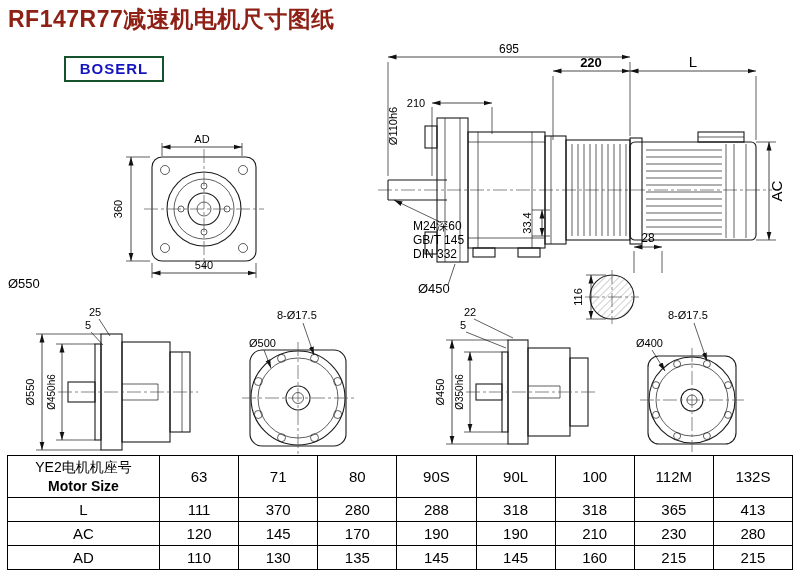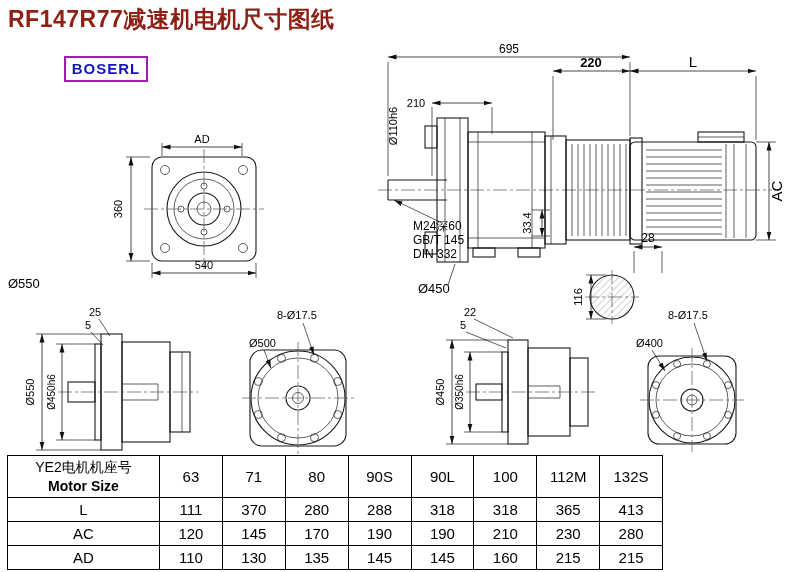--- a/index.html
+++ b/index.html
@@ -1,37 +1,37 @@
 <!DOCTYPE html>
 <html><head>
 <meta charset="utf-8">
 <style>
   * { margin:0; padding:0; box-sizing:border-box; }
   html,body { background:#fff; }
   body { width:800px; height:572px; font-family:"Liberation Sans", sans-serif; }
   .page { position:relative; width:800px; height:572px; background:#fff; overflow:hidden;padding-left:44px; }
   .title { position:absolute; left:8px; top:4px; font-size:23px; font-weight:bold; color:#8e2015; letter-spacing:0.5px; }
-  .brand { position:absolute; left:64px; top:56px; width:84px; height:26px; border:2px solid #a21caf;
+  .brand { position:absolute; left:64px; top:56px; width:100px; height:26px; border:2px solid #14532d;
            color:#1515c0; font-weight:bold; font-size:15px; text-align:center; line-height:22px; letter-spacing:1px; }
   svg.drawing { position:absolute; left:0; top:40px; }
 
   
   .ln   { fill:none; stroke:#1a1a1a; stroke-width:1.1; }
   .thin { fill:none; stroke:#1a1a1a; stroke-width:0.7; }
   .dim  { fill:none; stroke:#1a1a1a; stroke-width:0.8; }
   .cl   { fill:none; stroke:#555; stroke-width:0.7; stroke-dasharray:14 3 3 3; }
   text.t10 { font:10px "Liberation Sans",sans-serif; fill:#000; }
   text.t11 { font:11px "Liberation Sans",sans-serif; fill:#000; }
   text.t12 { font:12px "Liberation Sans",sans-serif; fill:#000; }
   text.t13 { font:13px "Liberation Sans",sans-serif; fill:#000; }
   text.t13b{ font:bold 13px "Liberation Sans",sans-serif; fill:#000; }
   text.t15 { font:15px "Liberation Sans",sans-serif; fill:#000; }
   .mid { text-anchor:middle; }
 
-  table.spec { position:absolute; left:7px; top:455px; width:656px; border-collapse:collapse; table-layout:fixed; background:#fff; }
+  table.spec { position:absolute; left:7px; top:455px; width:786px; border-collapse:collapse; table-layout:fixed; background:#fff; }
   table.spec th, table.spec td { border:1px solid #000; text-align:center; vertical-align:middle;
                                  font-size:15px; font-weight:normal; color:#000; padding:1px 0; }
   table.spec tr.hdr th { height:42px; }
   table.spec tr.row td, table.spec tr.row th { height:24px; }
   .hdr-cn { font-size:14px; line-height:19px; }
   .hdr-en { font-size:14px; line-height:19px;font-weight:bold; }
 </style>
 </head>
 <body>
 

